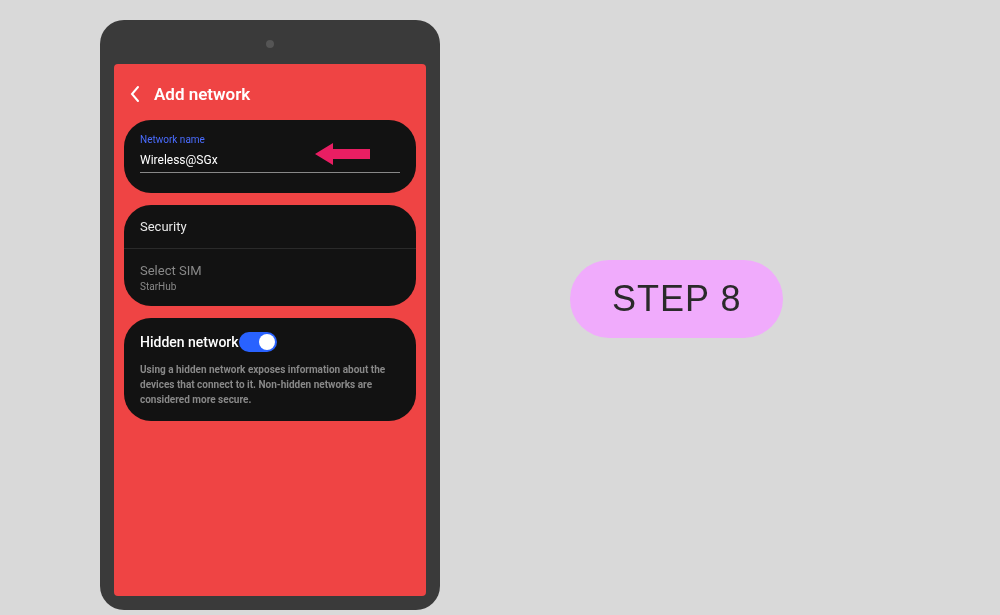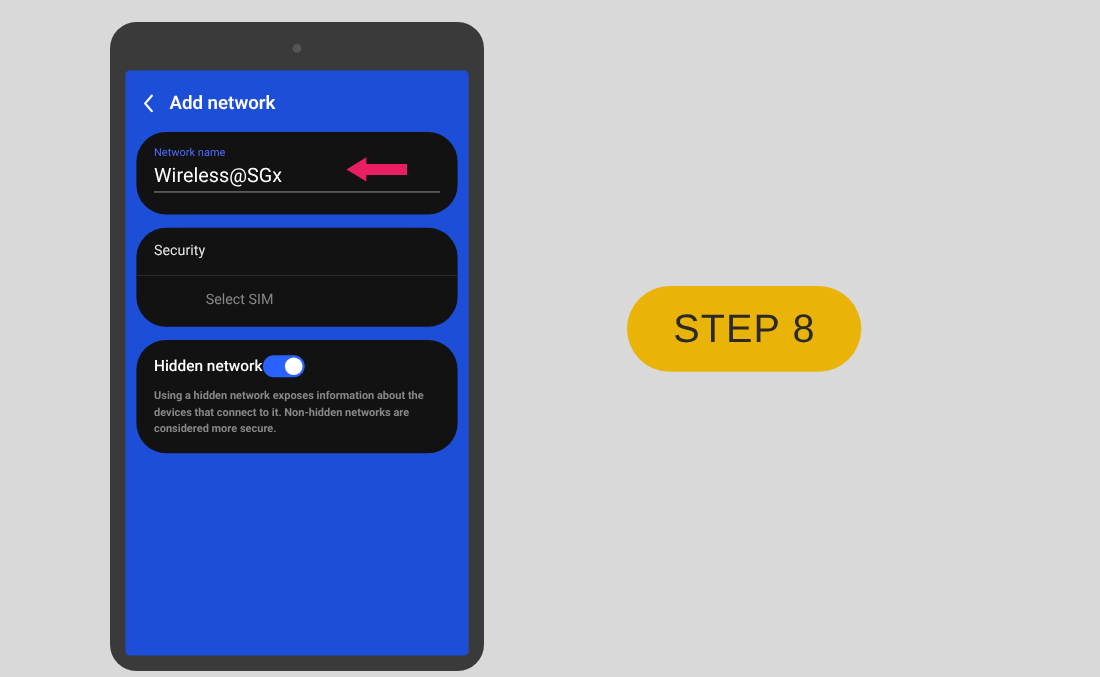--- a/index.html
+++ b/index.html
@@ -25,21 +25,21 @@
       position: absolute;
       top: 20px;
       left: 50%;
       transform: translateX(-50%);
       width: 8px;
       height: 8px;
       background: #555;
       border-radius: 50%;
     }
     .tablet-screen {
-      background: #1d4ed8;
+      background: #ef4444;
       width: 100%;
       height: calc(100% - 30px);
       margin-top: 30px;
       border-radius: 4px;
       color: #fff;
       padding: 12px 0;
       overflow: hidden;
     }
     .header {
       display: flex;
@@ -71,21 +71,21 @@
       margin-bottom: 4px;
       font-weight: normal;
     }
     .input-wrap {
       position: relative;
       border-bottom: 1px solid #888;
       padding-bottom: 4px;
       margin-bottom: 6px;
     }
     .input-value {
-      font-size: 18px;
+      font-size: 12px;
       color: #fff;
     }
     .arrow-callout {
       position: absolute;
       right: 30px;
       top: -8px;
       width: 55px;
       height: 26px;
     }
     .section-title {
@@ -103,21 +103,20 @@
     }
     .divider {
       height: 1px;
       background: #2a2a2a;
       margin: 14px -16px;
     }
     .disabled-title {
       font-size: 13px;
       color: #888;
       margin-bottom: 3px;
-      margin-left: 47px;
     }
     .card2 .row {
       display: flex;
       align-items: center;
       margin-bottom: 10px;
     }
     .hidden-title {
       font-size: 14px;
       color: #fff;
       font-weight: 500;
@@ -142,21 +141,21 @@
     .hidden-desc {
       font-size: 10px;
       color: #888;
       line-height: 1.5;
       font-weight: bold;
     }
     .step-badge {
       position: absolute;
       left: 570px;
       top: 260px;
-      background: #eab308;
+      background: #f0abfc;
       color: #2a2a2a;
       font-size: 36px;
       font-weight: 400;
       padding: 18px 42px;
       border-radius: 50px;
       letter-spacing: 1px;
       font-family: 'Segoe UI', Arial, sans-serif;
     }
   </style>
 </head>
@@ -187,20 +186,21 @@
       </div>
     </div>
 
     <div class="card">
       <div>
         <div class="section-title">Security</div>
       </div>
       <div class="divider"></div>
       <div>
         <div class="disabled-title">Select SIM</div>
+        <div class="section-value-gray">StarHub</div>
       </div>
     </div>
 
     <div class="card card2">
       <div class="row">
         <div class="hidden-title">Hidden network</div>
         <div class="toggle"></div>
       </div>
       <div class="hidden-desc">Using a hidden network exposes information about the devices that connect to it. Non-hidden networks are considered more secure.</div>
     </div>

